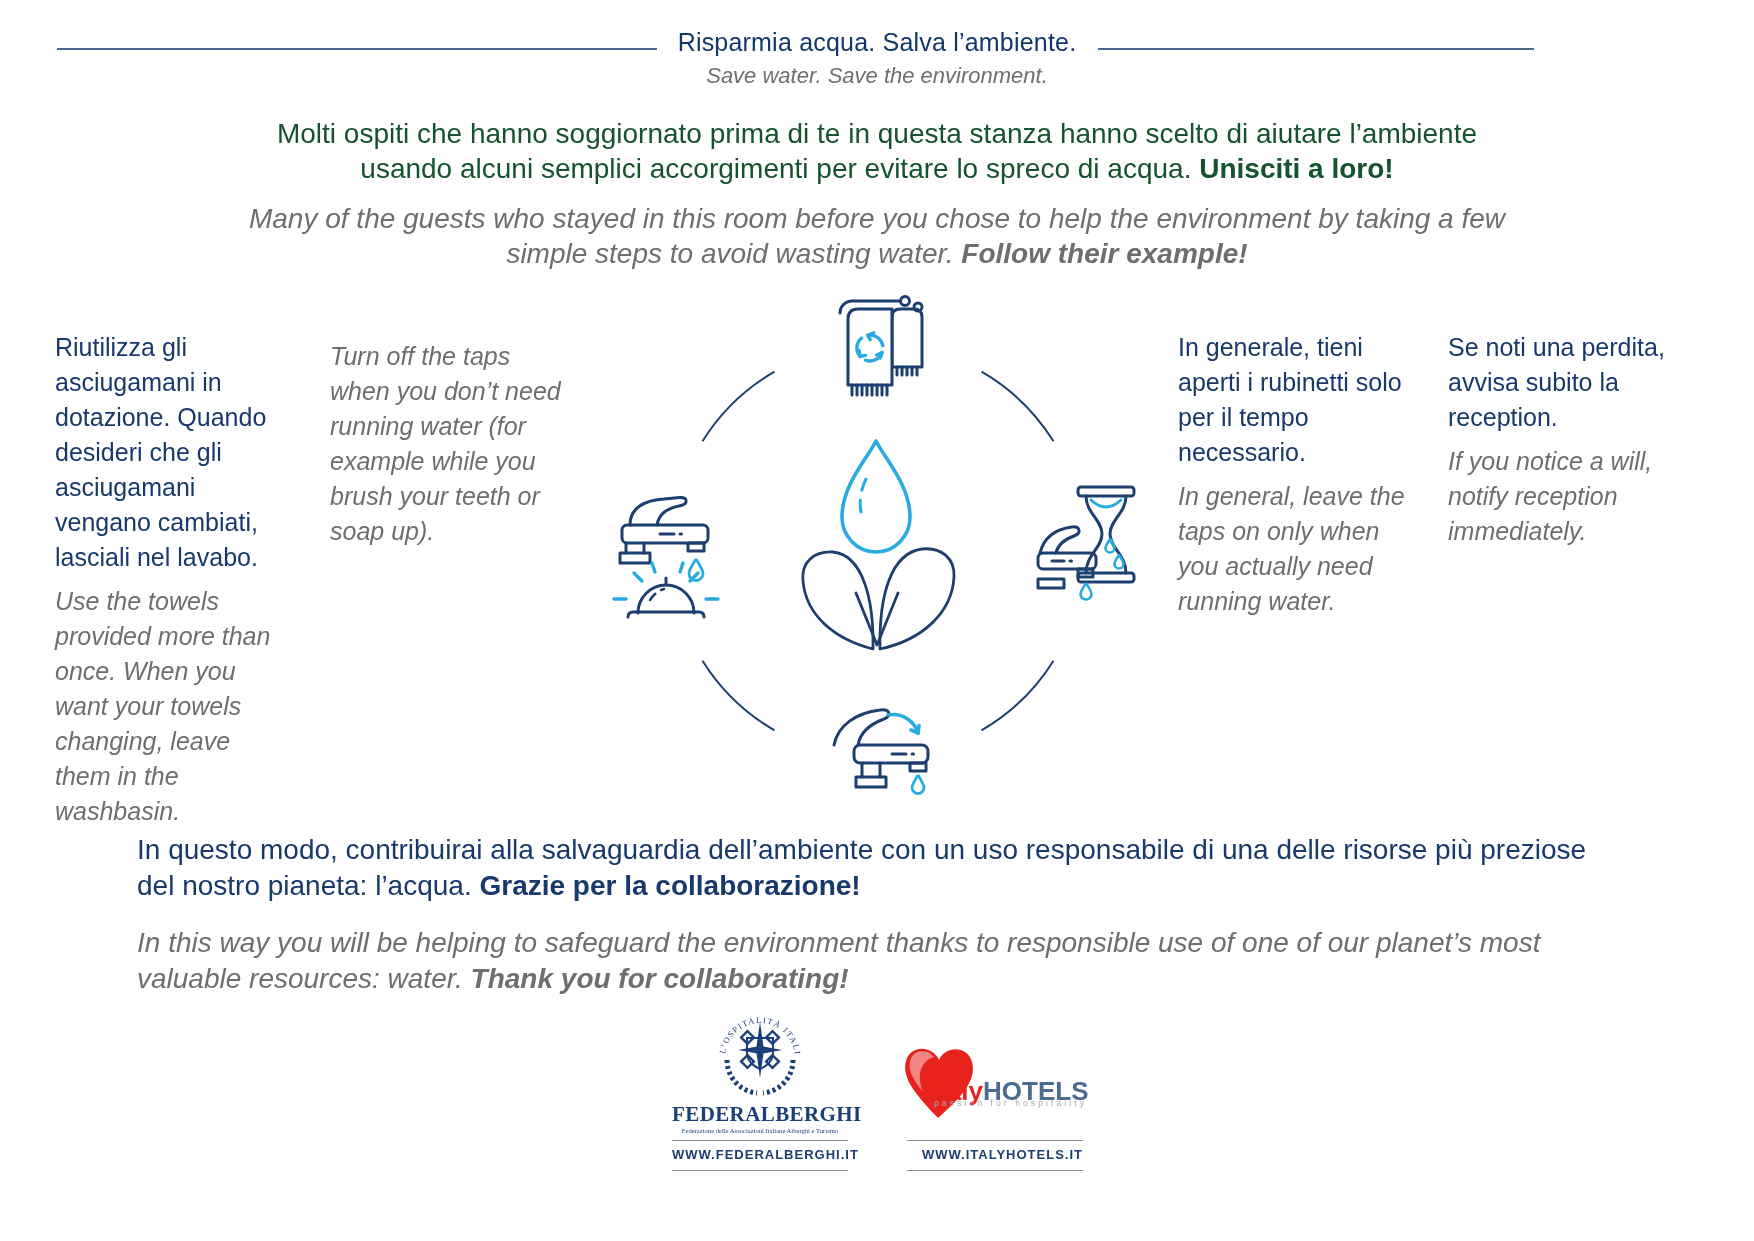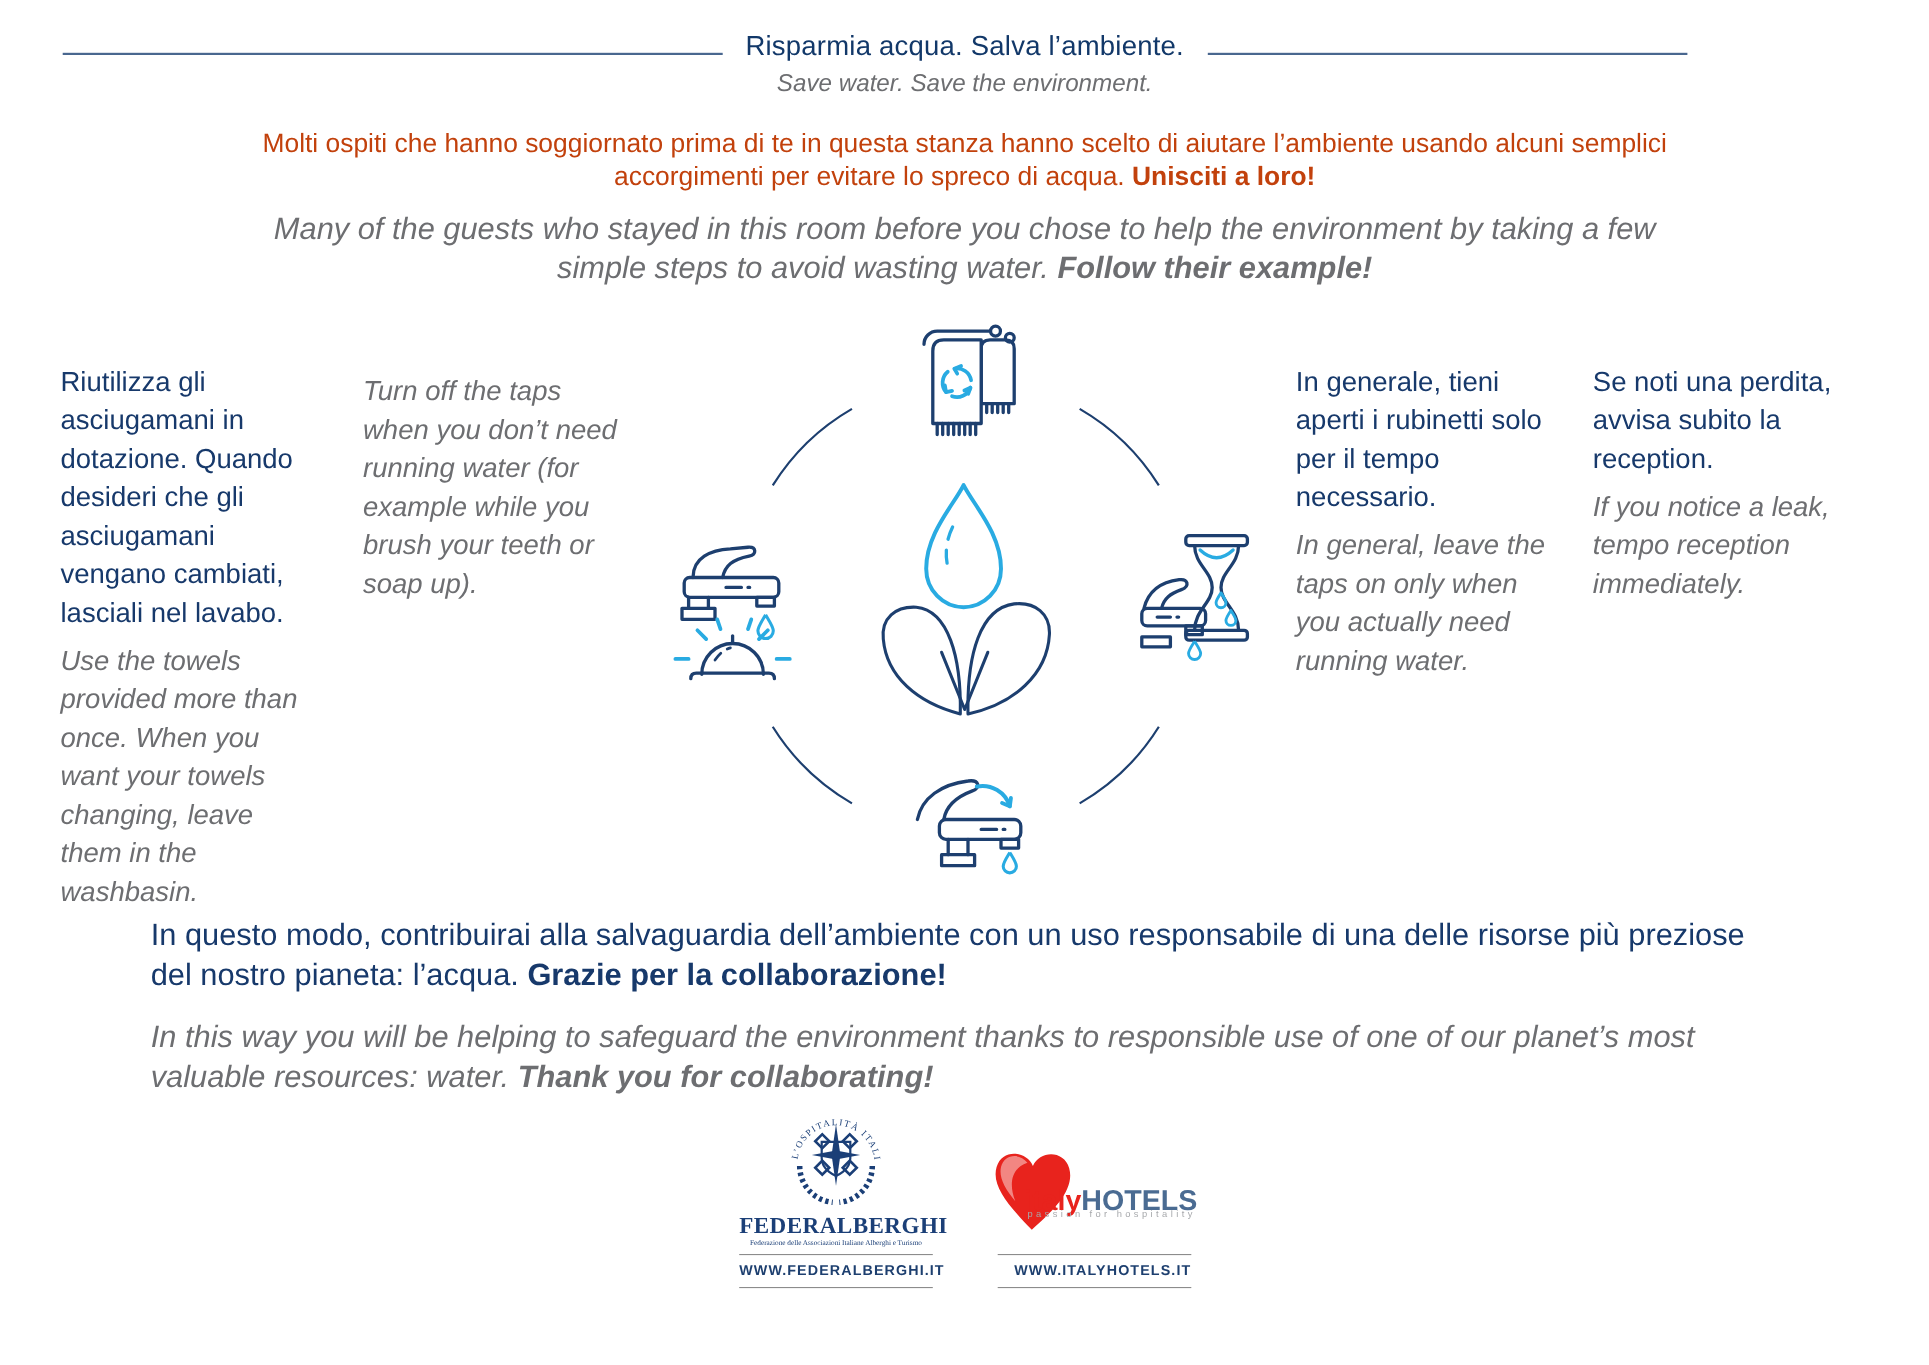--- a/index.html
+++ b/index.html
@@ -7,21 +7,21 @@
        font-family:"Liberation Sans", sans-serif;-webkit-font-smoothing:antialiased;}
   
   .hdr-rule{position:absolute;top:48px;height:2px;background:#49678f;}
   .hdr-rule.left{left:57px;width:600px;}
   .hdr-rule.right{left:1098px;width:436px;}
   .hdr{position:absolute;top:28px;left:0;width:100%;text-align:center;}
   .hdr .t-it{font-size:25px;font-weight:normal;color:#123869;letter-spacing:.2px;}
   .hdr .t-en{margin-top:6px;font-size:22px;font-weight:normal;font-style:italic;color:#6d6e71;}
   
   .intro{position:absolute;top:116px;left:50%;transform:translateX(-50%);width:1290px;text-align:center;}
-  .intro .it{margin:0 0 14px 0;font-size:24px;line-height:1.26;color:#c2410c;}
+  .intro .it{margin:0 0 14px 0;font-size:28px;line-height:1.26;color:#14532d;}
   .intro .en{margin:0;font-size:28px;line-height:1.26;color:#6d6e71;font-style:italic;}
   .outro{position:absolute;top:832px;left:50%;transform:translateX(-50%);width:1480px;}
   .outro .it{margin:0 0 20px 0;font-size:28px;line-height:1.3;color:#17396b;}
   .outro .en{margin:0;font-size:28px;line-height:1.3;color:#6d6e71;font-style:italic;}
   strong{font-weight:bold;}
   
   .tip{position:absolute;top:330px;}
   .tip .it{margin:0;font-size:25px;line-height:1.4;color:#17396b;}
   .tip .en{margin:9px 0 0 0;font-size:25px;line-height:1.4;color:#6d6e71;font-style:italic;}
   .tip1{left:55px;width:224px;}
@@ -73,21 +73,21 @@
   </div>
   <div class="tip tip2">
     <p class="en">Turn off the taps when you don’t need running water (for example while you brush your teeth or soap up).</p>
   </div>
   <div class="tip tip3">
     <p class="it">In generale, tieni aperti i rubinetti solo per il tempo necessario.</p>
     <p class="en">In general, leave the taps on only when you actually need running water.</p>
   </div>
   <div class="tip tip4">
     <p class="it">Se noti una perdita, avvisa subito la reception.</p>
-    <p class="en">If you notice a leak, tempo reception immediately.</p>
+    <p class="en">If you notice a will, notify reception immediately.</p>
   </div>
 
   <svg class="diagram" viewBox="0 0 580 548">
 
     <g stroke="#1d3f6f" stroke-width="2" fill="none">
       <path d="M391.5 88.7 A207 207 0 0 1 463.5 158.3"></path>
       <path d="M463.5 377.7 A207 207 0 0 1 391.5 447.3"></path>
       <path d="M184.5 447.3 A207 207 0 0 1 112.5 377.7"></path>
       <path d="M112.5 158.3 A207 207 0 0 1 184.5 88.7"></path>
     </g>

